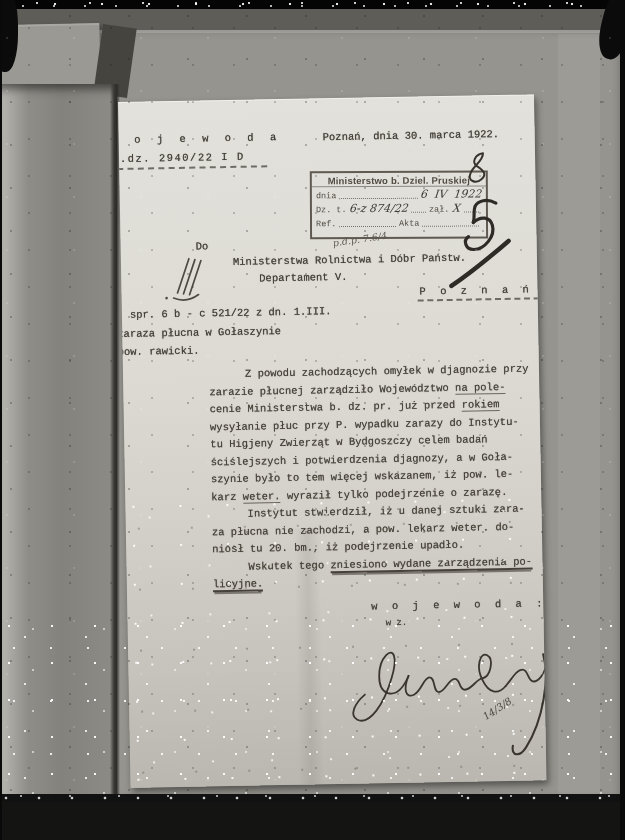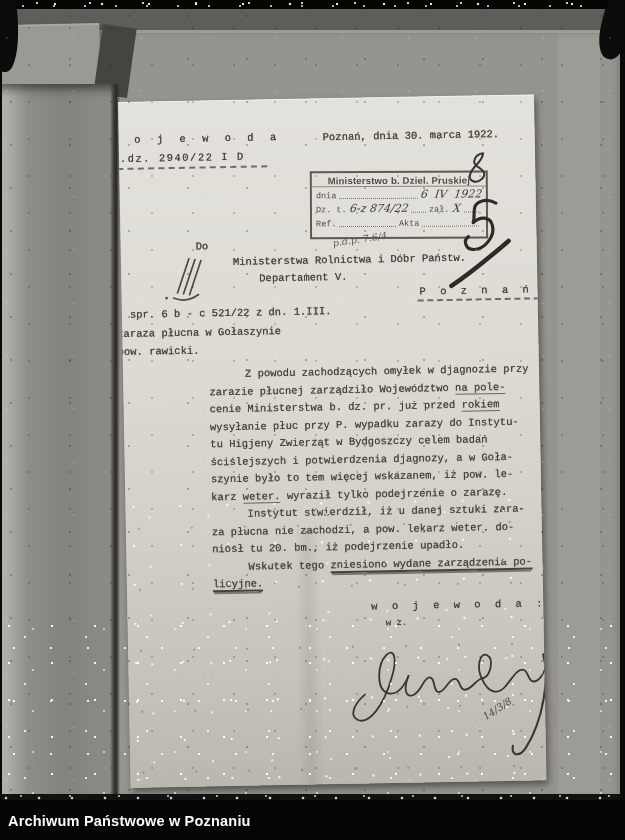--- a/index.html
+++ b/index.html
@@ -205,17 +205,14 @@
     <div class="page-dust"></div>
   </div>
 
   <div class="abs grain"></div>
   <div class="abs dust-bottom"></div>
   <div class="abs edge-speckle"></div>
 
   <div class="abs edge-left"></div>
   <div class="abs edge-right"></div>
 
-  <div class="abs archive-bar">
-    <div class="label">Archiwum Państwowe w Poznaniu</div>
-  </div>
 
 </div>
 
 </body></html>

